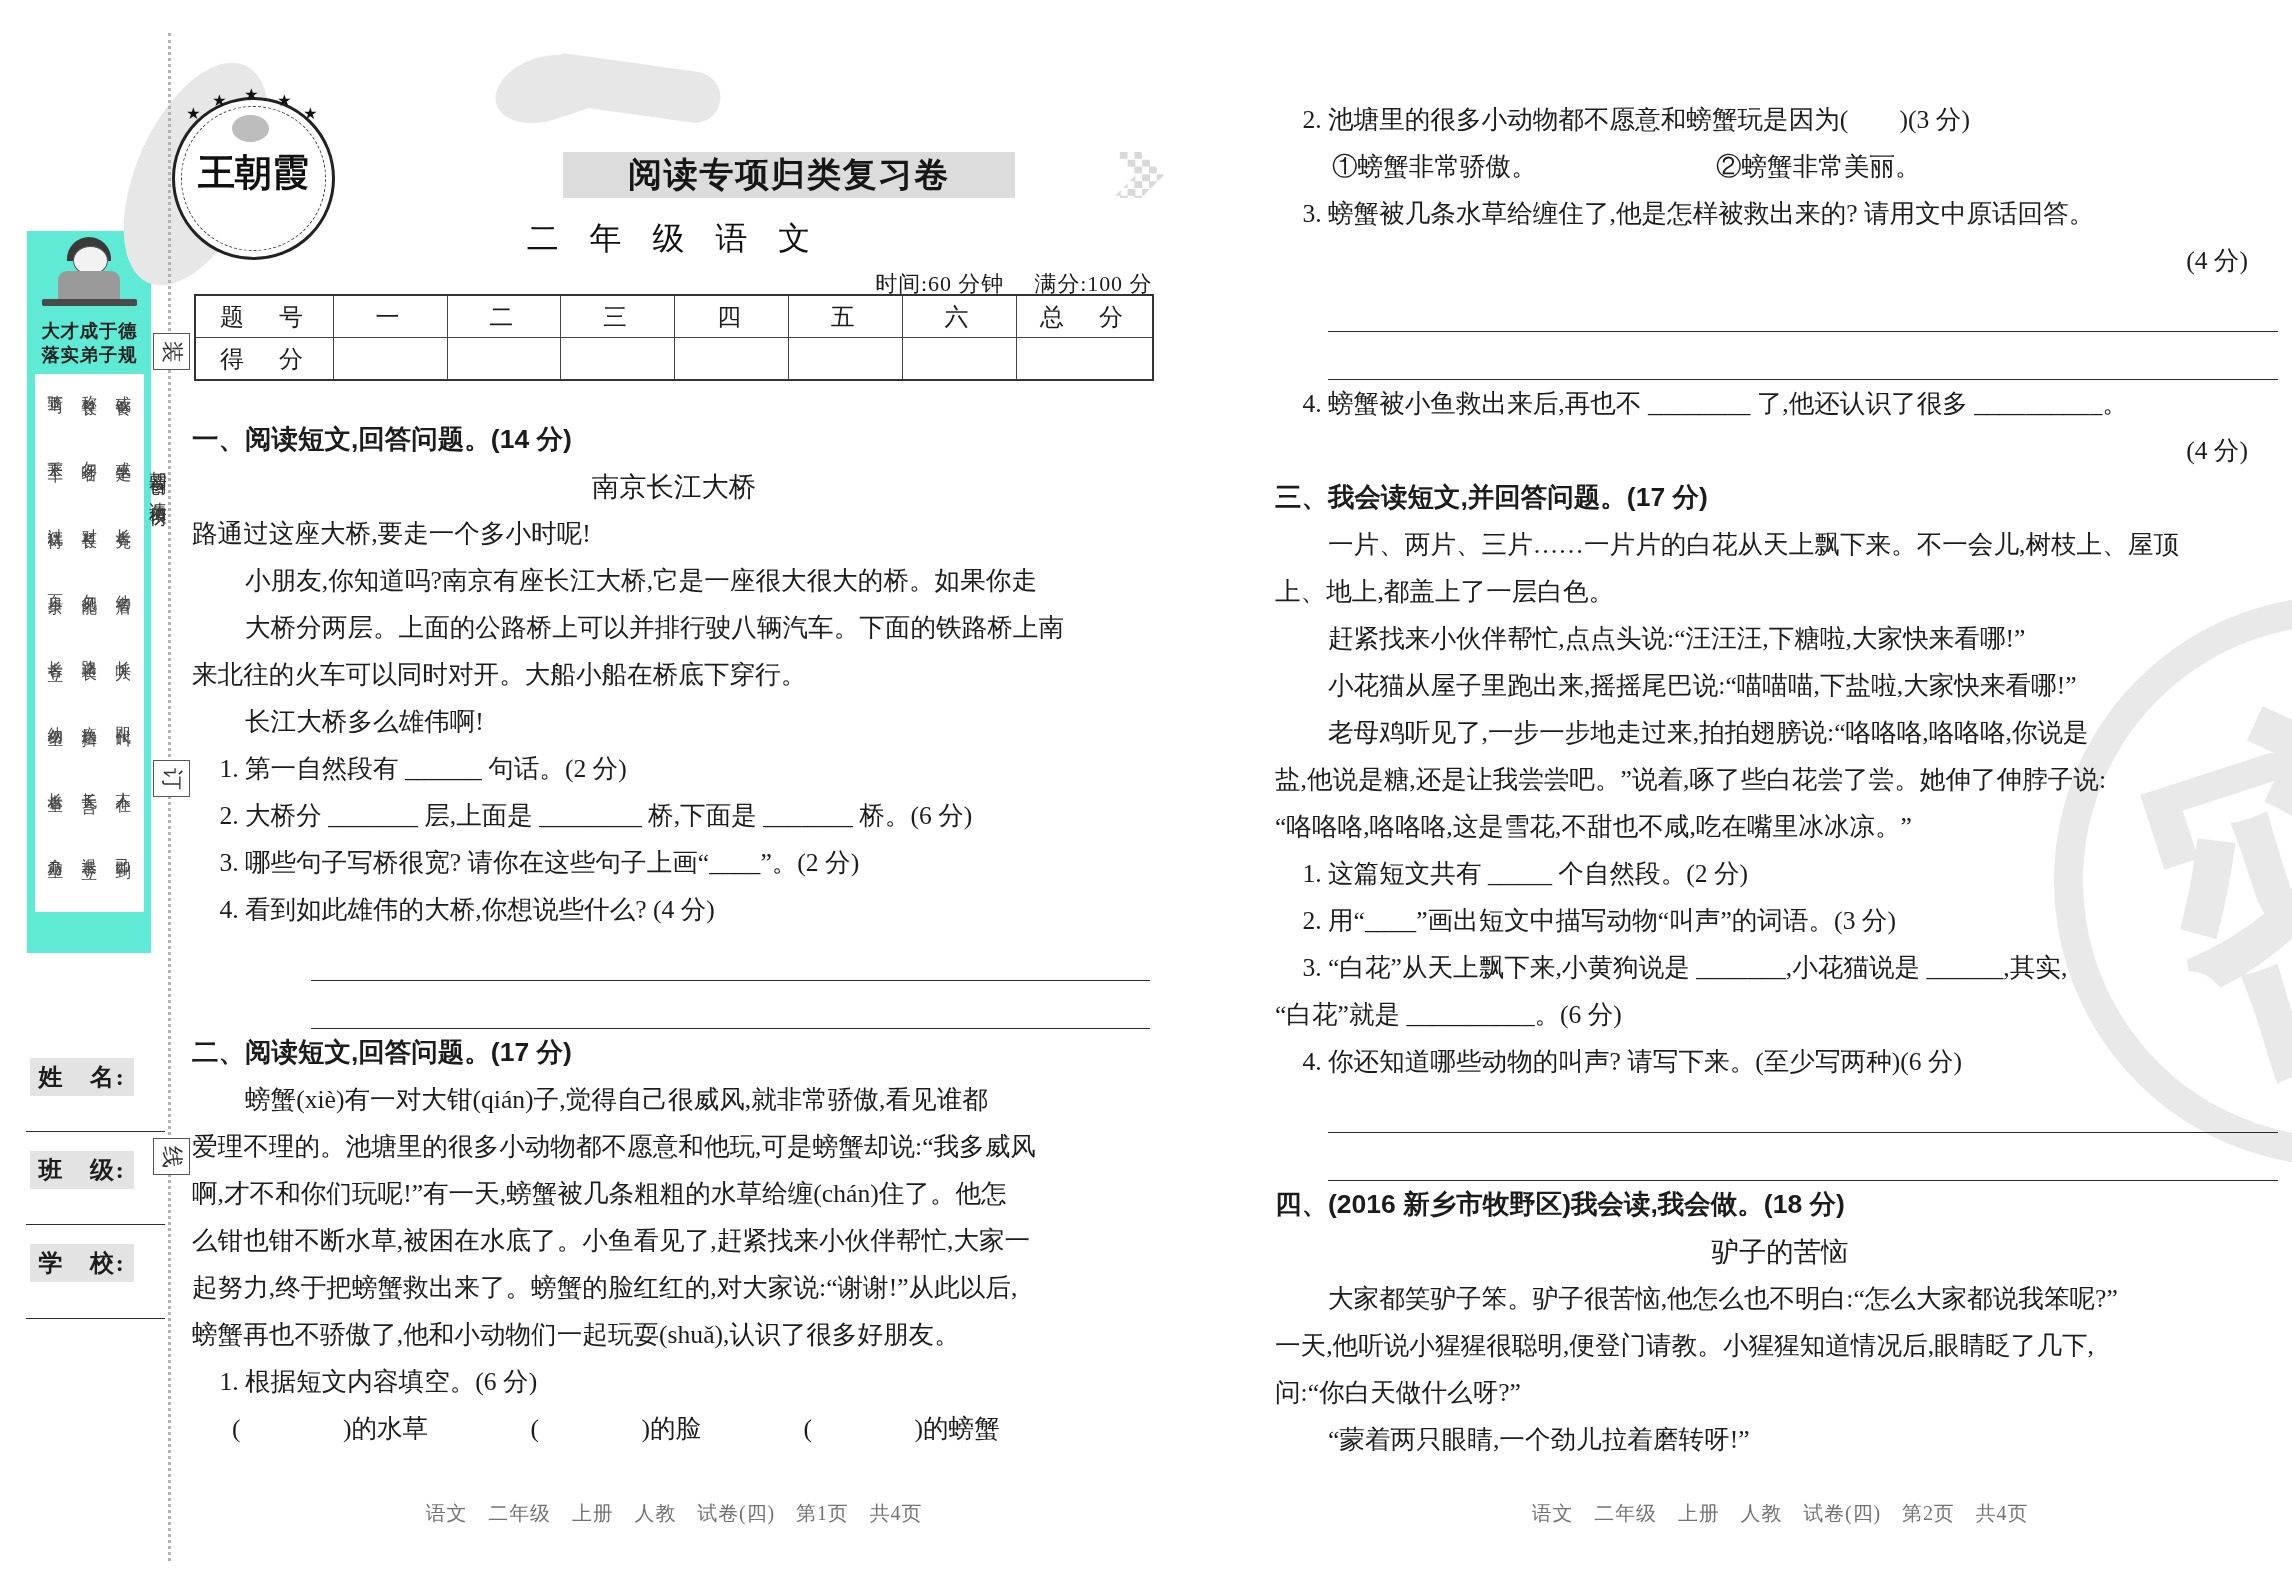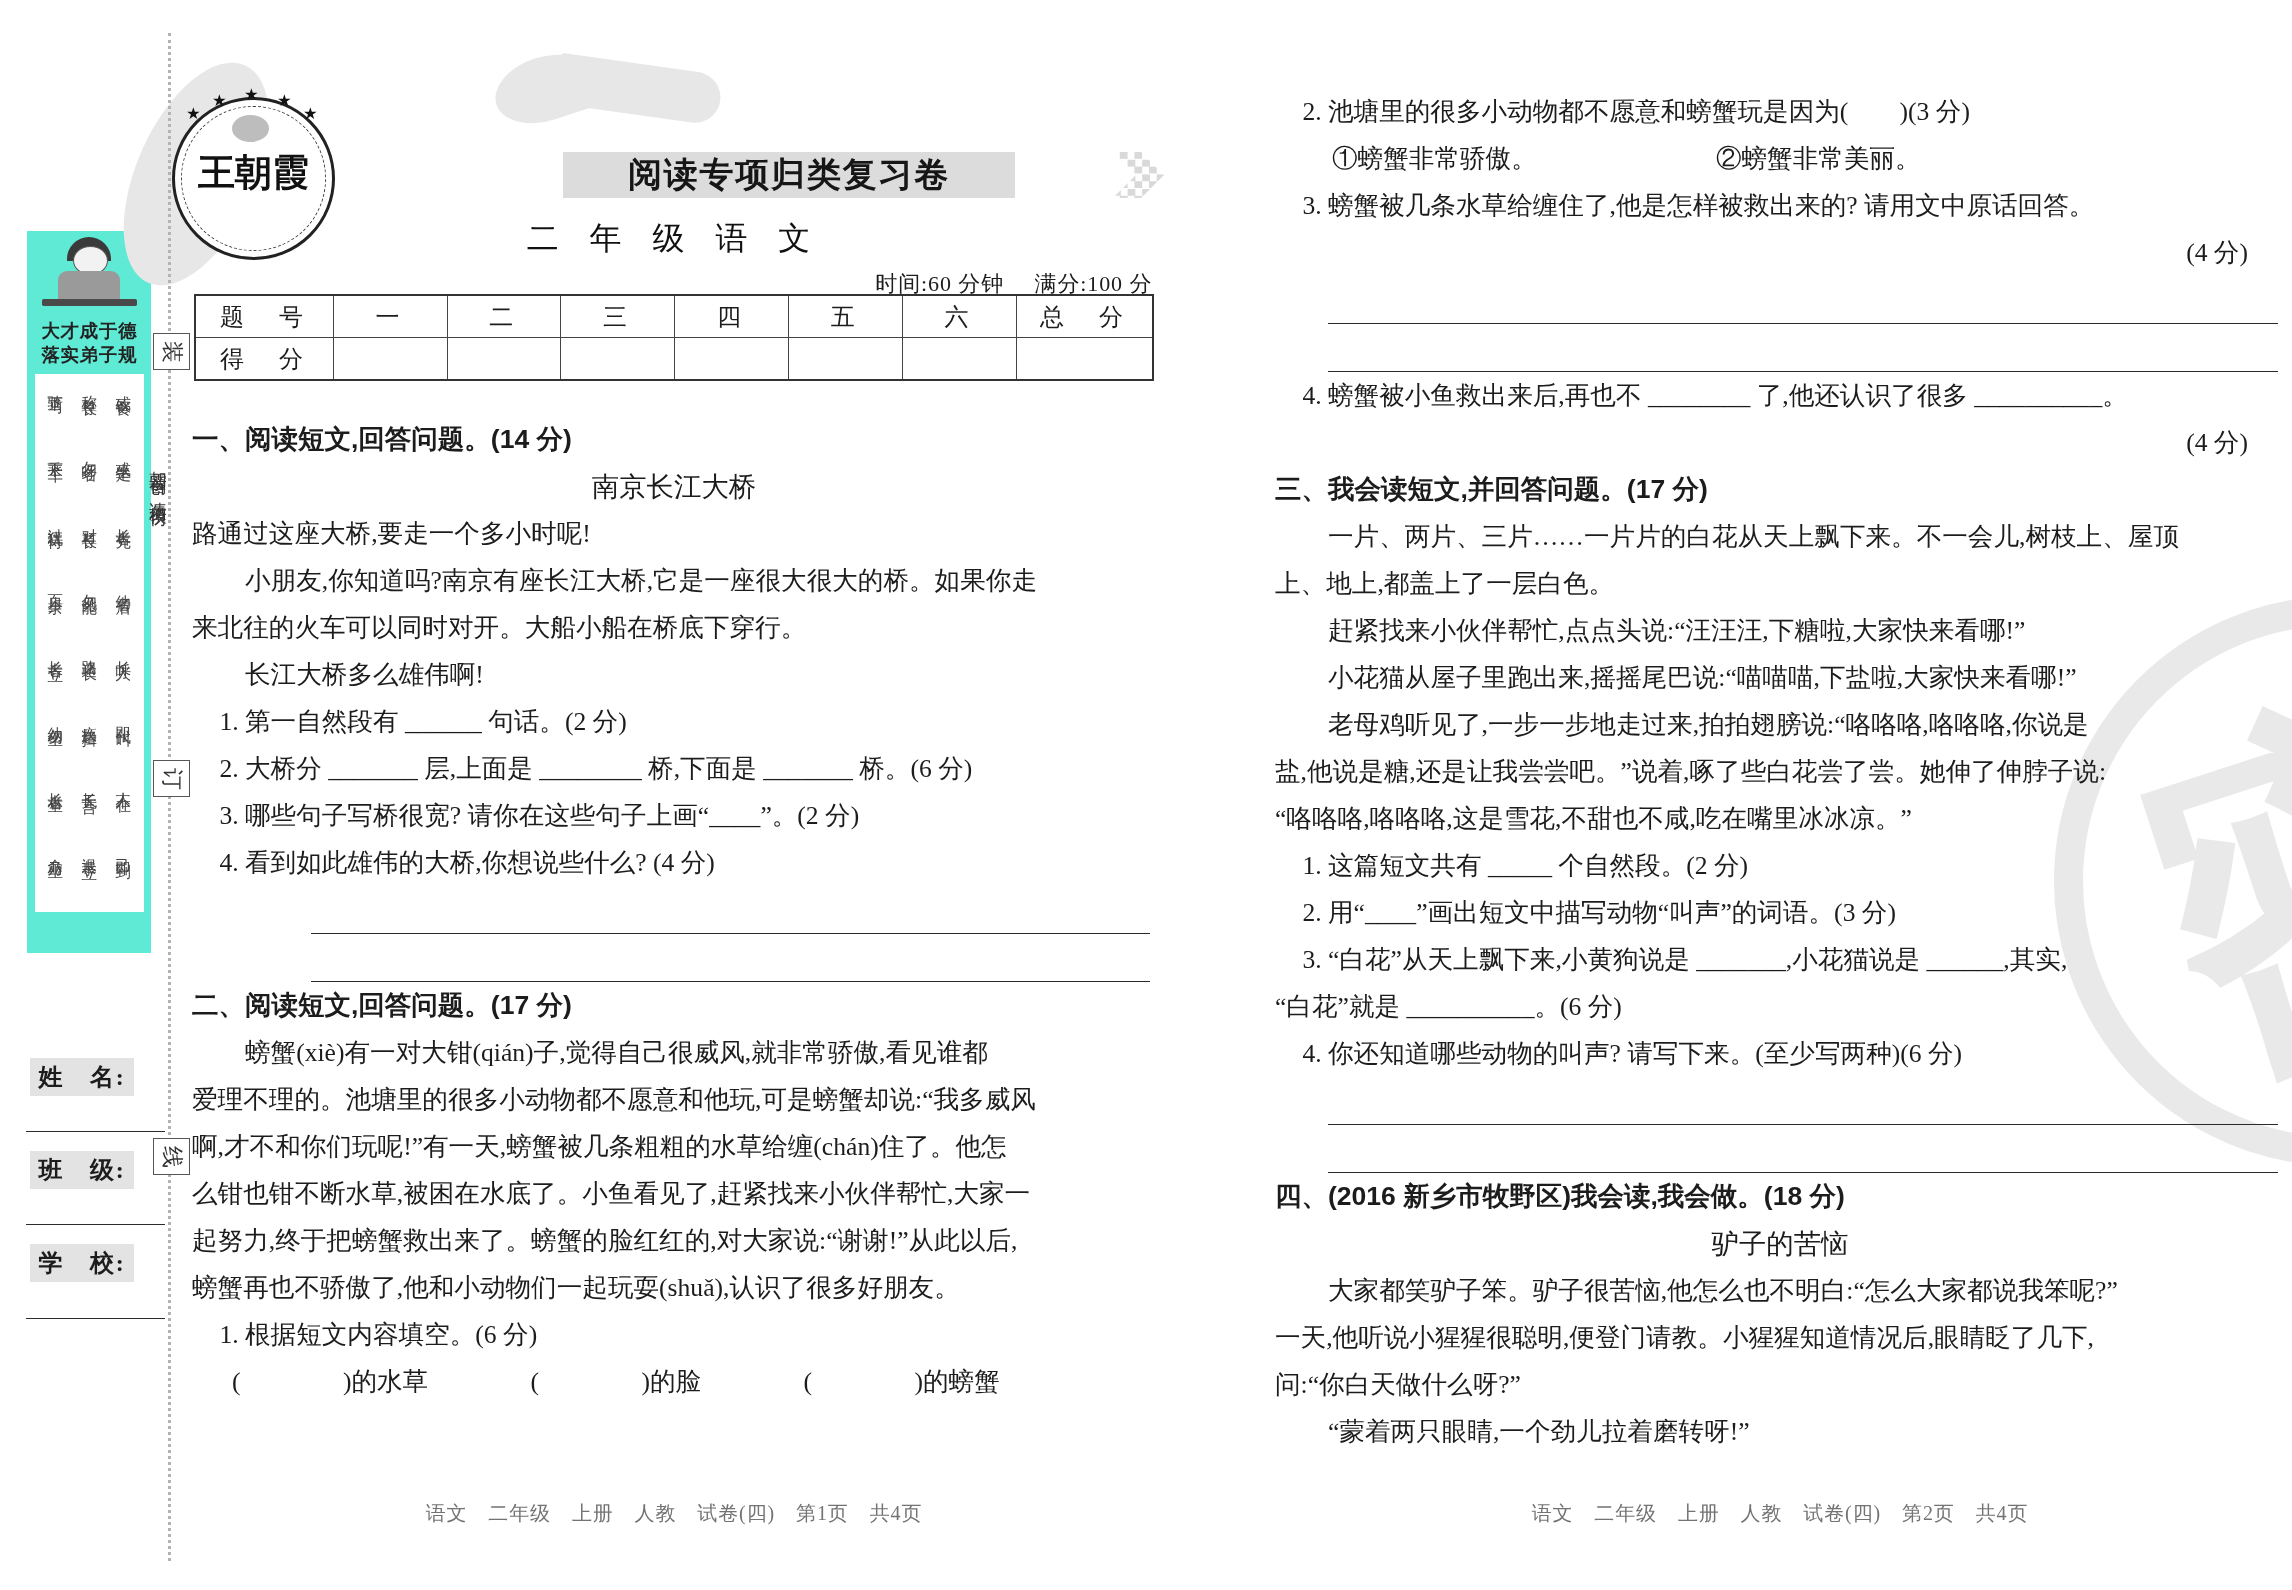--- a/index.html
+++ b/index.html
@@ -66,21 +66,21 @@
   
   .score-table{position:absolute;left:1.8px;top:294px;width:956px;border:2.7px solid #333;}
   .trow{display:flex;}
   .trow + .trow{border-top:1.8px solid #444;}
   .tcell{height:41px;border-left:1.8px solid #444;flex:1 1 0;display:flex;align-items:center;justify-content:center;
     font-size:24px;letter-spacing:5.5px;}
   .tcell:first-child{border-left:none;flex:0 0 137px;}
   .tcell:last-child{flex:0 0 135px;}
   
   .lines{position:absolute;left:0;top:416px;width:100%;}
-  .pg2 .lines{top:88px;}
+  .pg2 .lines{top:96px;}
   .line{white-space:pre;line-height:47px;height:47px;font-size:25.6px;color:#1c1c1c;}
   .l-h{font-family:"Liberation Sans","DejaVu Sans",sans-serif;font-weight:bold;font-size:26.5px;}
   .l-c{text-align:center;font-family:"Liberation Sans","DejaVu Sans",sans-serif;font-weight:normal;font-size:27.4px;}
   .l-pf{text-indent:53px;}
   .l-q{padding-left:27.4px;}
   .l-sub{padding-left:57px;}
   .l-pts{text-align:right;padding-right:37px;}
   .l-fill{padding-left:40px;}
   .l-blank{border-bottom:1.8px solid #2a2a2a;}
   .pg1 .l-blank{margin-left:119px;width:839px;}
@@ -199,20 +199,21 @@
         <div class="tcell"></div>
         <div class="tcell"></div>
       </div>
   </div>
 
   <div class="lines">
       <div class="line l-h">一、阅读短文,回答问题。(14 分)</div>
       <div class="line l-c">南京长江大桥</div>
       <div class="line l-p">路通过这座大桥,要走一个多小时呢!</div>
       <div class="line l-pf">小朋友,你知道吗?南京有座长江大桥,它是一座很大很大的桥。如果你走</div>
+      <div class="line l-pf">大桥分两层。上面的公路桥上可以并排行驶八辆汽车。下面的铁路桥上南</div>
       <div class="line l-p">来北往的火车可以同时对开。大船小船在桥底下穿行。</div>
       <div class="line l-pf">长江大桥多么雄伟啊!</div>
       <div class="line l-q">1. 第一自然段有 ______ 句话。(2 分)</div>
       <div class="line l-q">2. 大桥分 _______ 层,上面是 ________ 桥,下面是 _______ 桥。(6 分)</div>
       <div class="line l-q">3. 哪些句子写桥很宽? 请你在这些句子上画“____”。(2 分)</div>
       <div class="line l-q">4. 看到如此雄伟的大桥,你想说些什么? (4 分)</div>
       <div class="line l-blank"></div>
       <div class="line l-blank"></div>
       <div class="line l-h">二、阅读短文,回答问题。(17 分)</div>
       <div class="line l-pf">螃蟹(xiè)有一对大钳(qián)子,觉得自己很威风,就非常骄傲,看见谁都</div>

